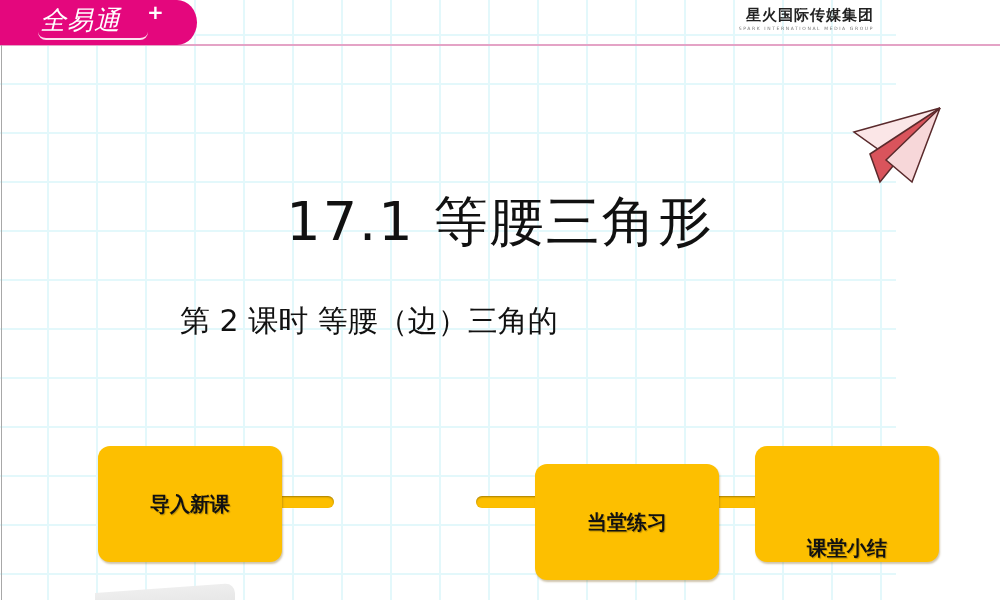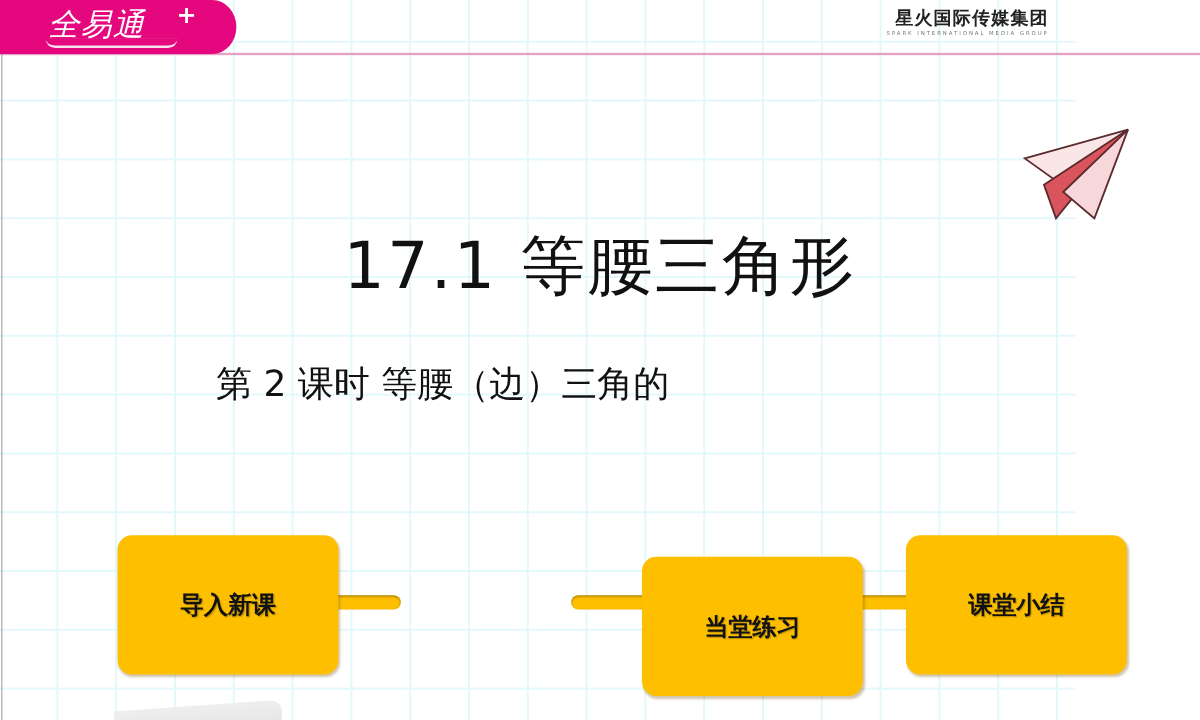--- a/index.html
+++ b/index.html
@@ -115,19 +115,19 @@
     <div class="connector" style="left:258px; width:76px;"></div>
     <div class="connector" style="left:476px; width:80px;"></div>
     <div class="connector" style="left:697px; width:78px;"></div>
 
     <div class="step" style="left:98px;">
       <span>导入新课</span>
     </div>
     <div class="step" style="left:535px;margin-top:18px;">
       <span>当堂练习</span>
     </div>
-    <div class="step" style="left:755px;">
+    <div class="step" style="left:755px;align-items:flex-end;">
       <span>课堂小结</span>
     </div>
   </div>
 
   <div class="shadow-card"></div>
 </div>
 
 </body></html>

